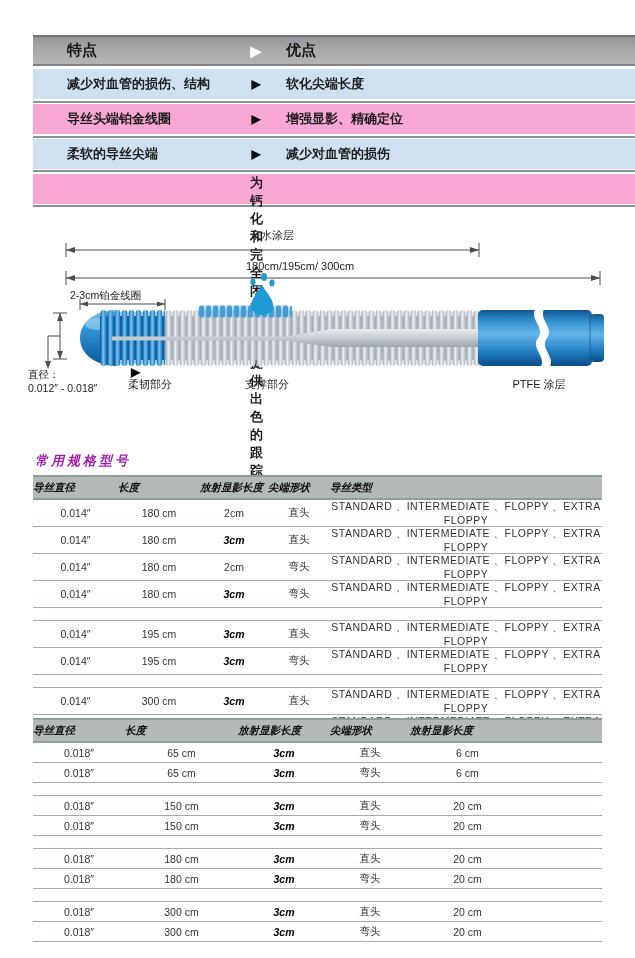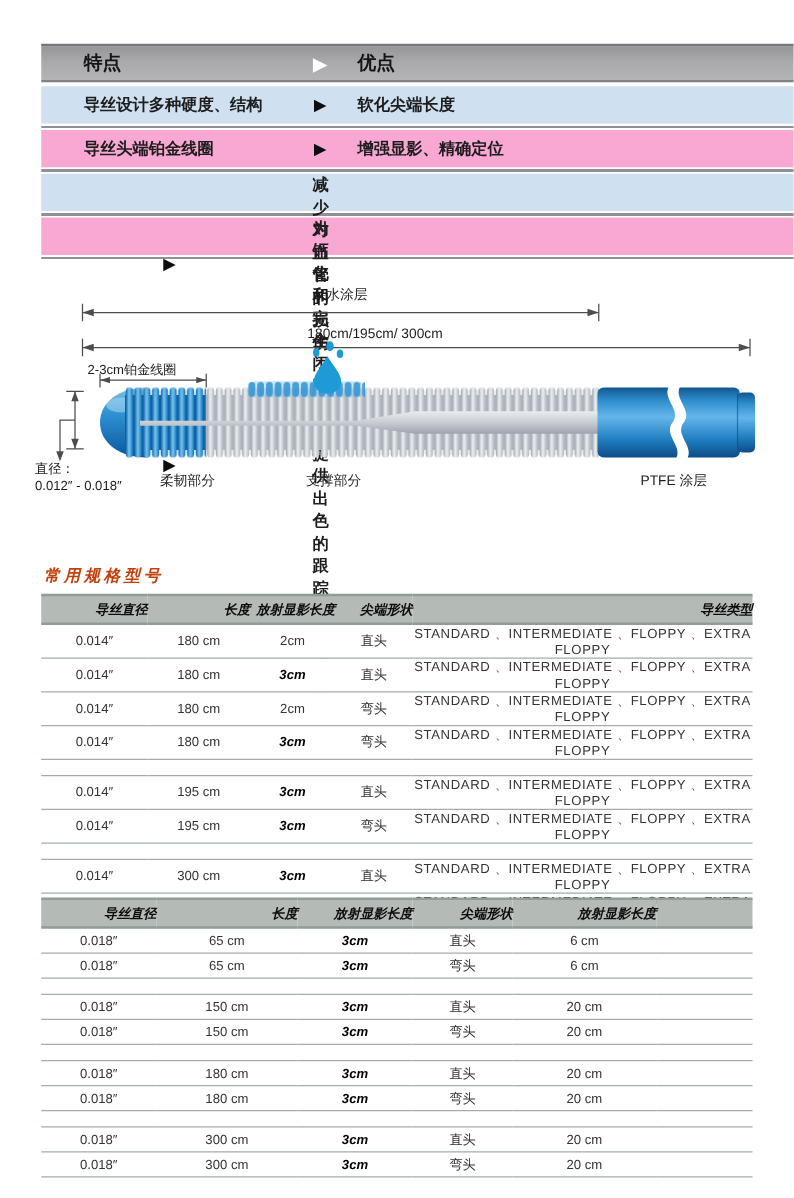--- a/index.html
+++ b/index.html
@@ -34,29 +34,29 @@
   
   .diagram { position:absolute; left:0; top:220px; width:635px; height:190px; }
   .diagram svg { display:block; }
   .dim-text { font-size:11px; fill:#1c1c1c; }
   .small-text { font-size:10.5px; fill:#1c1c1c; }
 
   
   .spec-title {
     position:absolute; left:35px; top:452px;
     font-family:"Liberation Serif", serif; font-style:italic; font-weight:bold;
-    font-size:13px; letter-spacing:3px; color:#c2410c;
+    font-size:13px; letter-spacing:3px; color:#a21caf;
   }
   table.spec { position:absolute; left:33px; width:569px; border-collapse:collapse; table-layout:fixed; }
   table.spec1 { top:475px; }
   table.spec2 { top:718px; }
   .spec th {
     background:#b4bab6; border-top:2px solid #8f9d96; border-bottom:2px solid #8f9d96;
     font-size:10.5px; font-style:italic; font-weight:bold; color:#0c0c0c;
-    height:21px; padding:0; text-align:right;
+    height:21px; padding:0; text-align:left;
   }
   .spec td {
     font-size:10.5px; color:#333333; text-align:center; height:19px; padding:0;
     border-top:1.5px solid #9fafa8; border-bottom:1.5px solid #9fafa8; background:#ffffff;
   }
   .spec td.wide { letter-spacing:0.5px; }
   .spec tr.gap td { border:none; height:12px; background:#ffffff; }
   .spec td.b { font-weight:bold; color:#000000;font-style:italic; }
 </style>
 </head>
@@ -66,34 +66,35 @@
 
   <div class="ftable">
     <div class="fhead">
       <span class="c1">特点</span>
       <span class="arrow-w">▶</span>
       <span class="c3">优点</span>
     </div>
     <div class="fspace"></div>
 
     <div class="frow bg-blue">
-      <span class="c1">导丝设计多种硬度、结构</span>
+      <span class="c1">减少对血管的损伤、结构</span>
       <span class="arrow-b">▶</span>
       <span class="c3">软化尖端长度</span>
     </div>
     <div class="fsep"></div>
 
     <div class="frow bg-green">
       <span class="c1">导丝头端铂金线圈</span>
       <span class="arrow-b">▶</span>
       <span class="c3">增强显影、精确定位</span>
     </div>
     <div class="fsep"></div>
 
     <div class="frow bg-blue">
+      <span class="c1">柔软的导丝尖端</span>
       <span class="arrow-b">▶</span>
       <span class="c3">减少对血管的损伤</span>
     </div>
     <div class="fsep"></div>
 
     <div class="frow bg-green">
       <span class="arrow-b">▶</span>
       <span class="c3">为钙化和完全闭塞病变提供出色的跟踪性和操控性</span>
     </div>
     <div class="fsep"></div>

